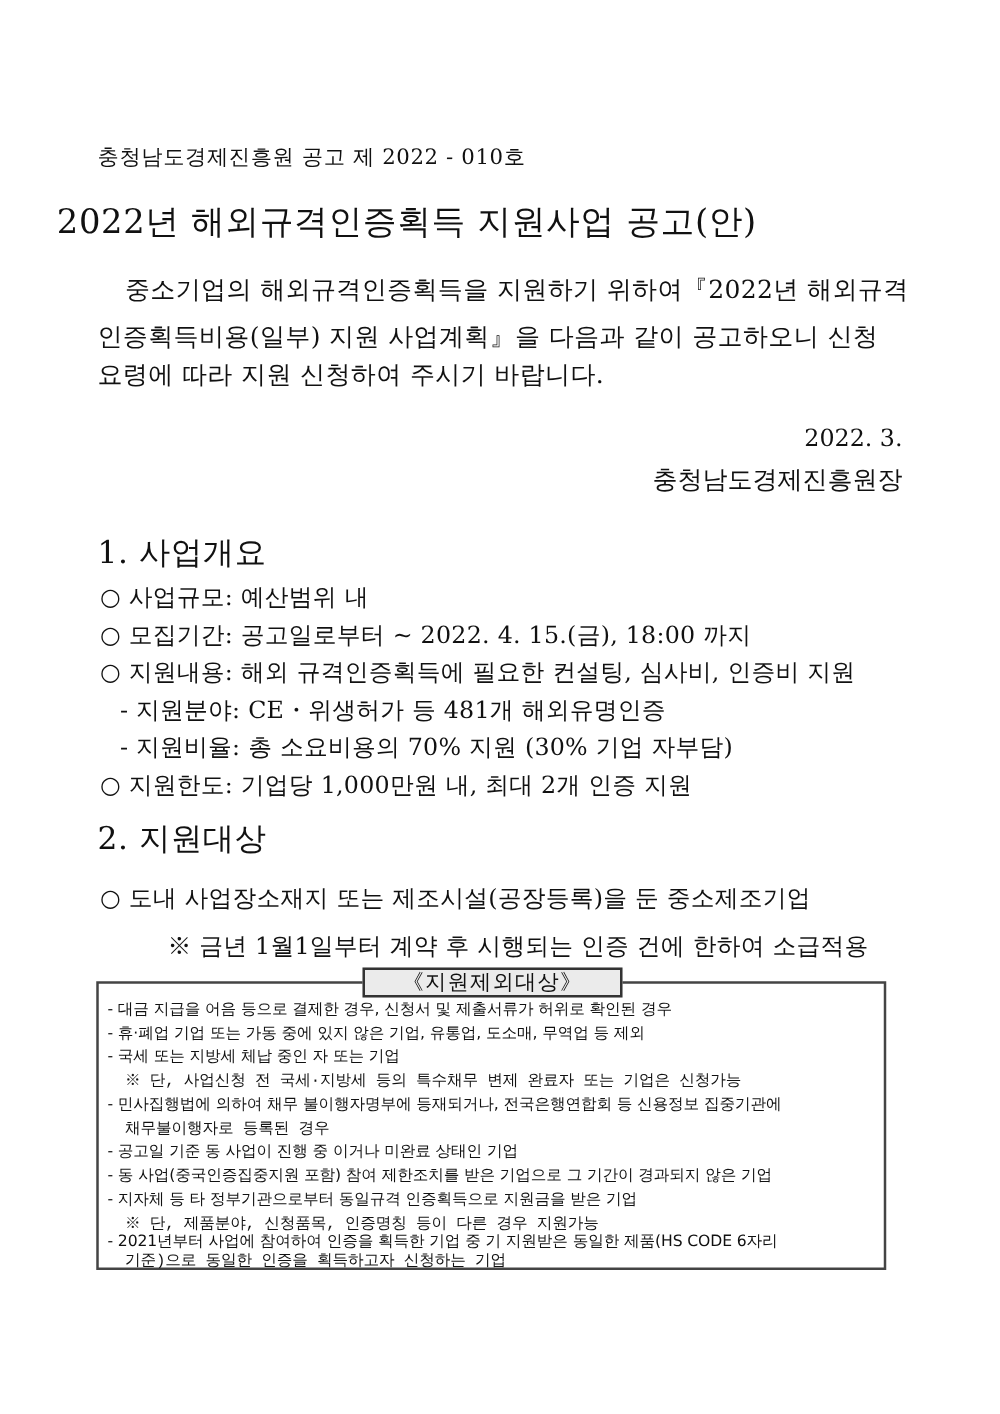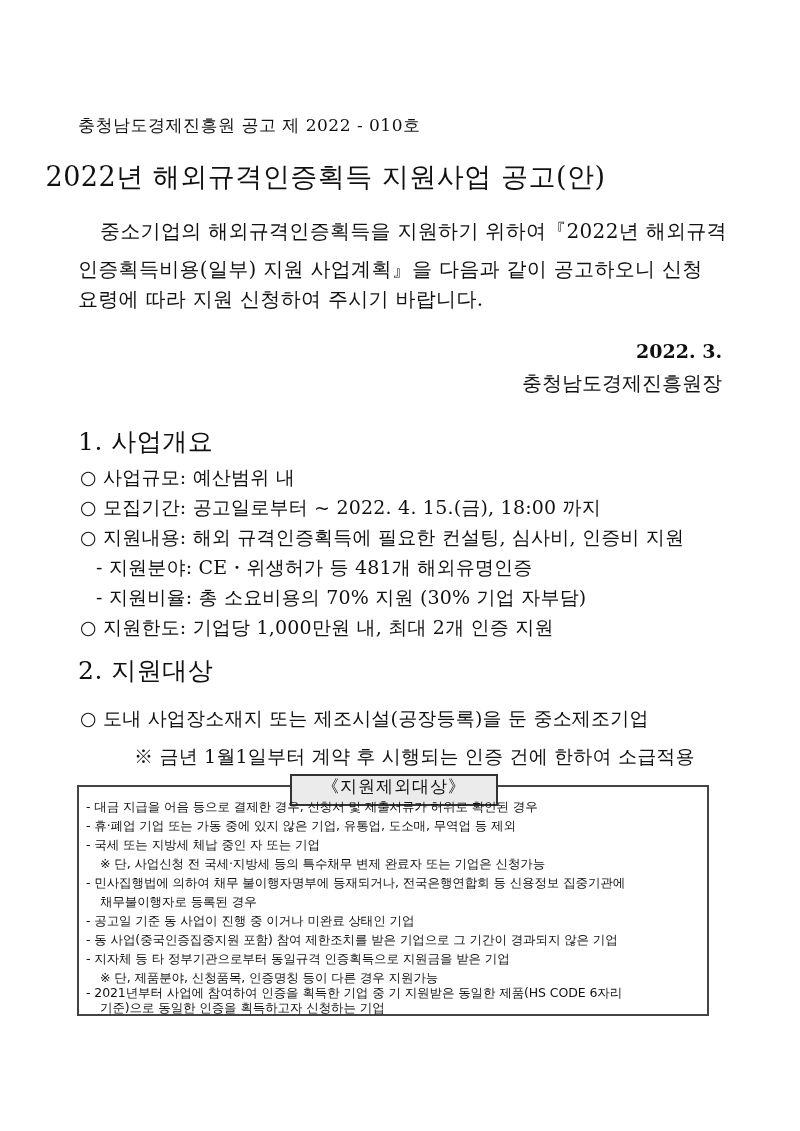--- a/index.html
+++ b/index.html
@@ -9,43 +9,43 @@
     .abs { position: absolute; white-space: nowrap; }
 
     #notice-number { left: 78px; top: 114px; font-size: 17px; letter-spacing: 0.5px; }
     #page-title { left: 0; width: 651px; text-align: center; top: 159px; font-size: 27px; letter-spacing: 0.5px; }
 
     .intro-line { left: 78px; font-size: 20px; letter-spacing: 0.3px; }
     #intro-1 { top: 218px; left: 100px; }
     #intro-2 { top: 256px; }
     #intro-3 { top: 286px; }
 
-    #date { right: 78px; top: 340px; font-size: 19px; text-align: right; font-weight: bold; }
+    #date { right: 78px; top: 340px; font-size: 19px; text-align: right; }
     #issuer { right: 78px; top: 370px; font-size: 20px; text-align: right; }
 
     .section-title { left: 78px; font-size: 25px; letter-spacing: 0.5px; }
     #sec1-title { top: 425px; }
     #sec2-title { top: 654px; }
 
     .item { font-size: 19px; letter-spacing: 0.2px; }
     .bullet-o { left: 80px; }
     .bullet-dash { left: 96px; }
     .bullet-note { left: 134px; margin-top: 6px; }
 
     #exclusion-box {
       position: absolute; left: 77px; top: 785px; width: 632px; height: 231px;
       border: 2px solid #444; box-sizing: border-box;
     }
     #exclusion-label {
-      position: absolute; left: 290px; top: 774px; width: 208px; height: 32px;
+      position: absolute; left: 290px; top: 774px; width: 208px; height: 24px;
       border: 2px solid #333; background: #ebebeb; box-sizing: border-box;
       text-align: center; font-size: 17px; line-height: 20px; letter-spacing: 1px;
     }
     .ex-line { position: absolute; left: 86px; font-size: 12.5px; white-space: nowrap; letter-spacing: -0.1px; }
-    .ex-indent { left: 100px; }
+    .ex-indent { left: 100px; font-family: Liberation Mono, monospace; }
   </style>
 </head>
 <body>
 
 <div>
 
   <div id="notice-number" class="abs serif">충청남도경제진흥원 공고 제 2022 - 010호</div>
   <div id="page-title" class="abs serif">2022년 해외규격인증획득 지원사업 공고(안)</div>
 
   <div>

